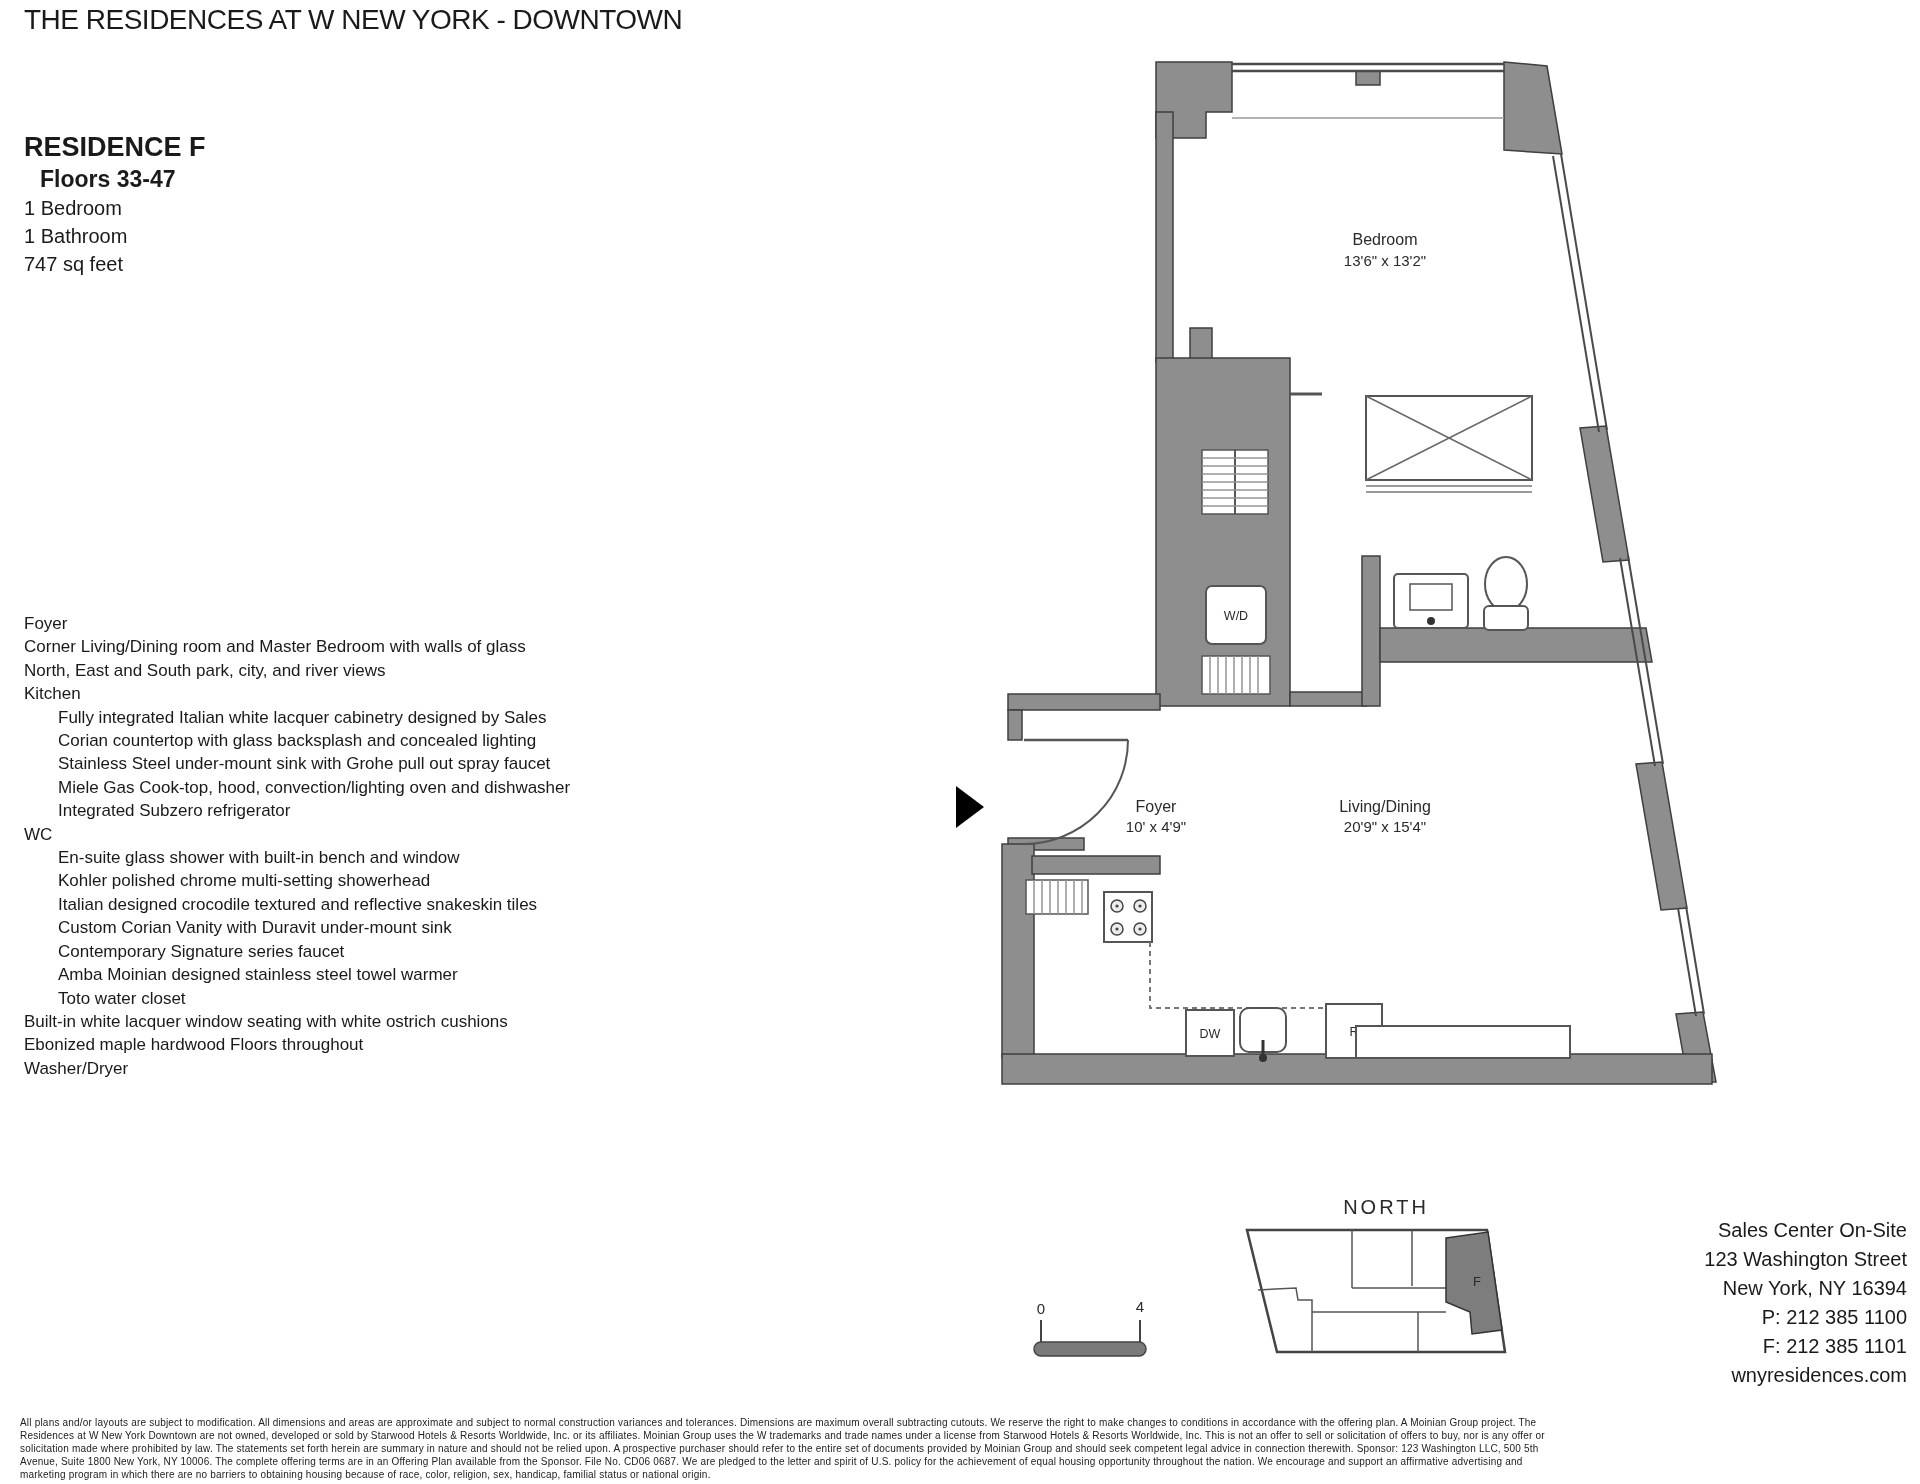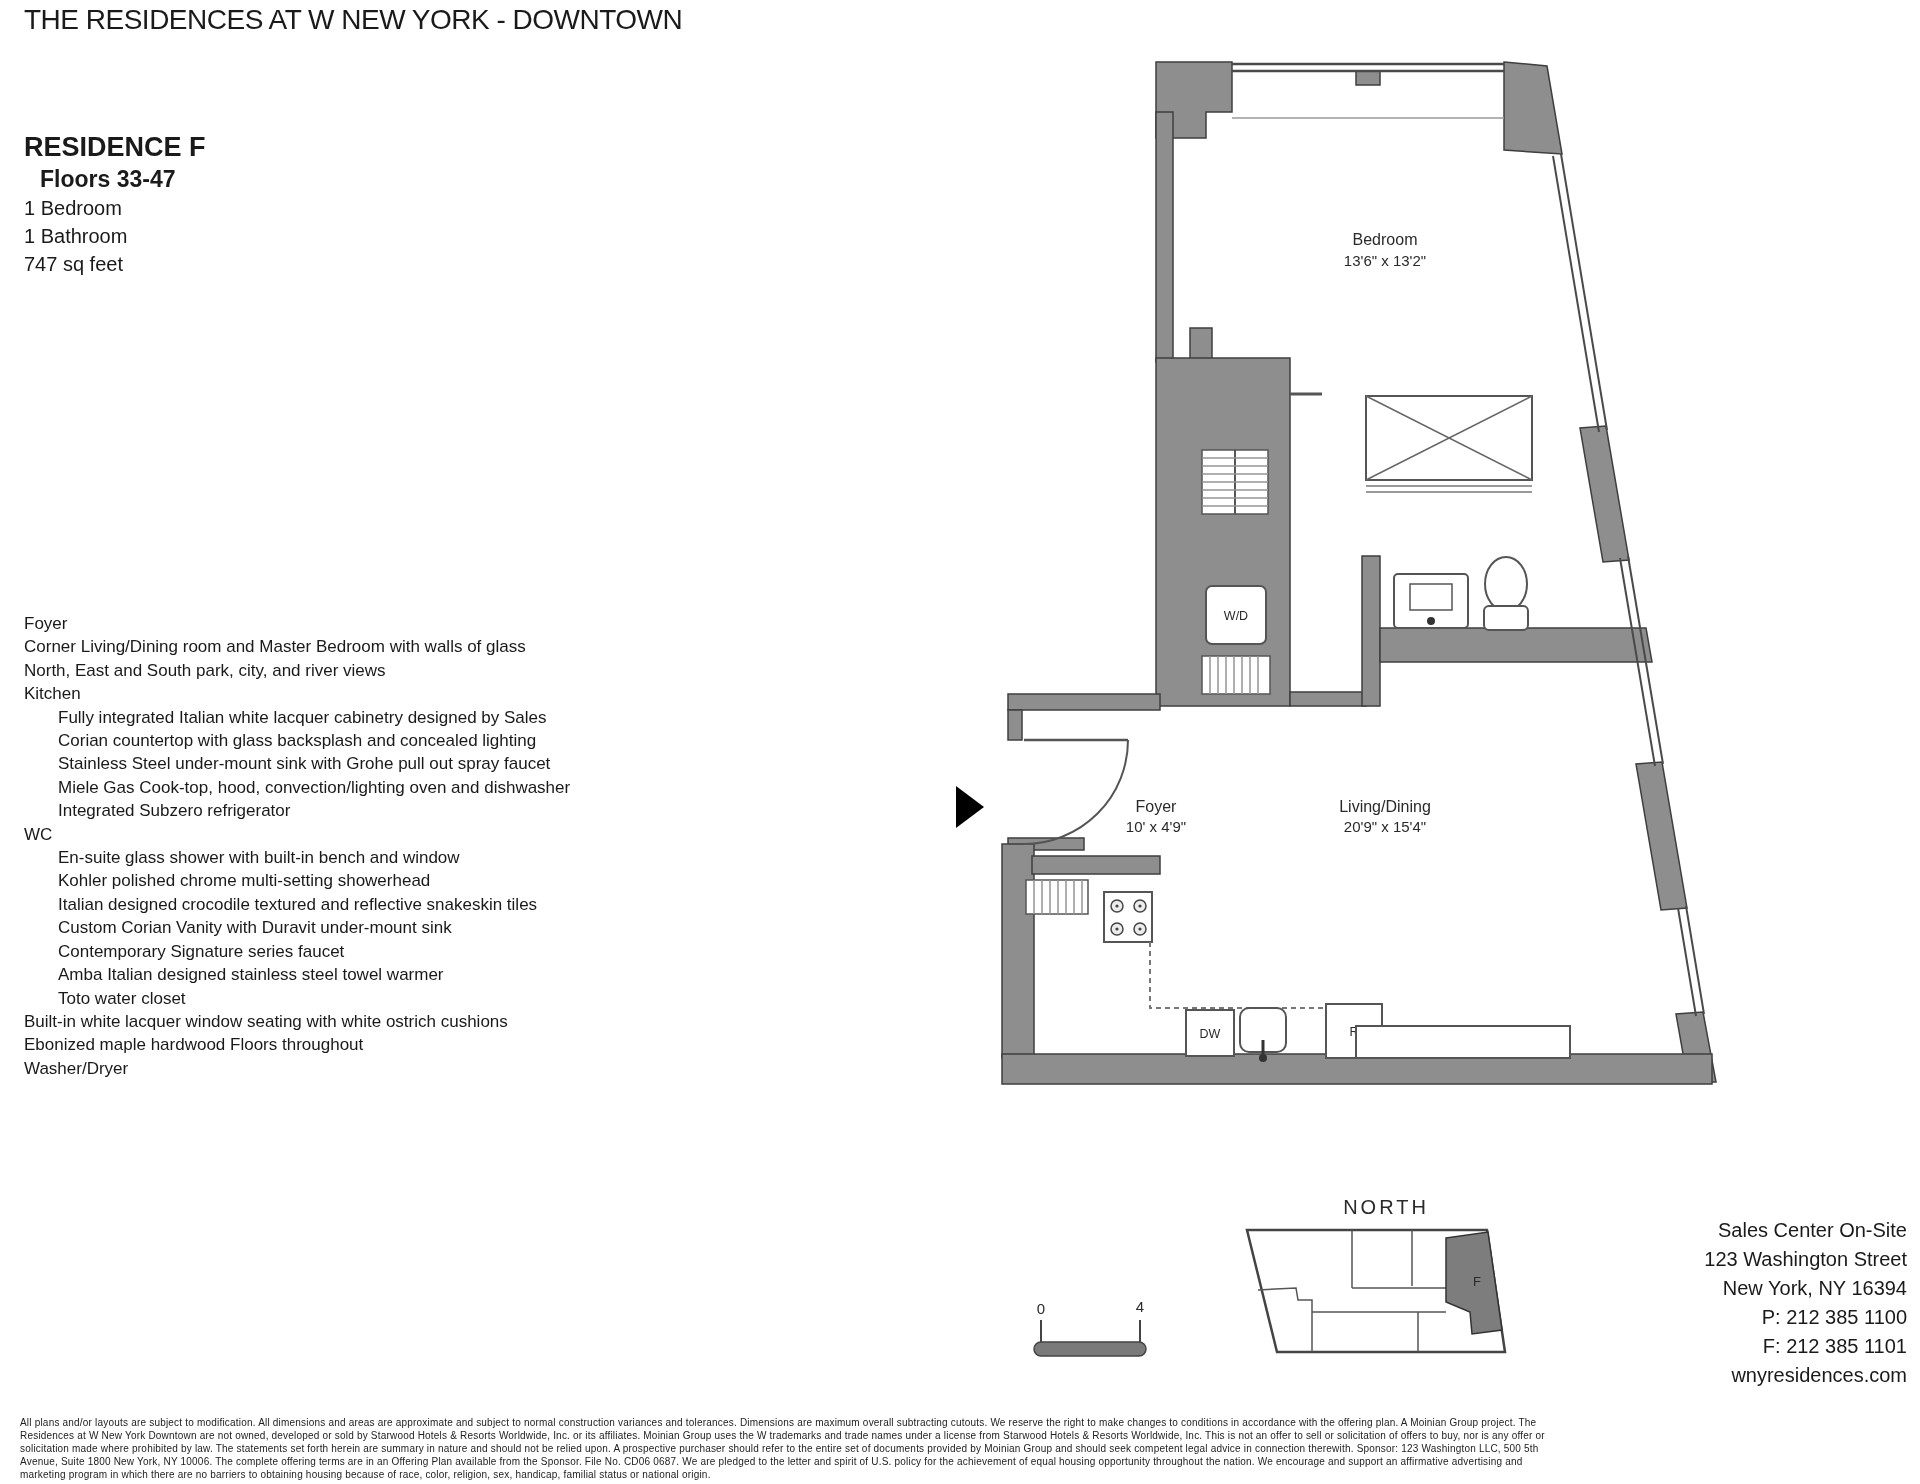--- a/index.html
+++ b/index.html
@@ -42,21 +42,21 @@
     <div style="padding-left: 34px;">Corian countertop with glass backsplash and concealed lighting</div>
     <div style="padding-left: 34px;">Stainless Steel under-mount sink with Grohe pull out spray faucet</div>
     <div style="padding-left: 34px;">Miele Gas Cook-top, hood, convection/lighting oven and dishwasher</div>
     <div style="padding-left: 34px;">Integrated Subzero refrigerator</div>
     <div>WC</div>
     <div style="padding-left: 34px;">En-suite glass shower with built-in bench and window</div>
     <div style="padding-left: 34px;">Kohler polished chrome multi-setting showerhead</div>
     <div style="padding-left: 34px;">Italian designed crocodile textured and reflective snakeskin tiles</div>
     <div style="padding-left: 34px;">Custom Corian Vanity with Duravit under-mount sink</div>
     <div style="padding-left: 34px;">Contemporary Signature series faucet</div>
-    <div style="padding-left: 34px;">Amba Italian designed stainless steel towel warmer</div>
+    <div style="padding-left: 34px;">Amba Moinian designed stainless steel towel warmer</div>
     <div style="padding-left: 34px;">Toto water closet</div>
     <div>Built-in white lacquer window seating with white ostrich cushions</div>
     <div>Ebonized maple hardwood Floors throughout</div>
     <div>Washer/Dryer</div>
   </div>
 
 <svg class="abs" style="left:820px;top:40px;" width="900" height="1060" viewBox="820 40 900 1060">
   <g stroke-linejoin="miter">
 
     <g fill="#8e8e8e" stroke="#3f3f3f" stroke-width="1.5">

